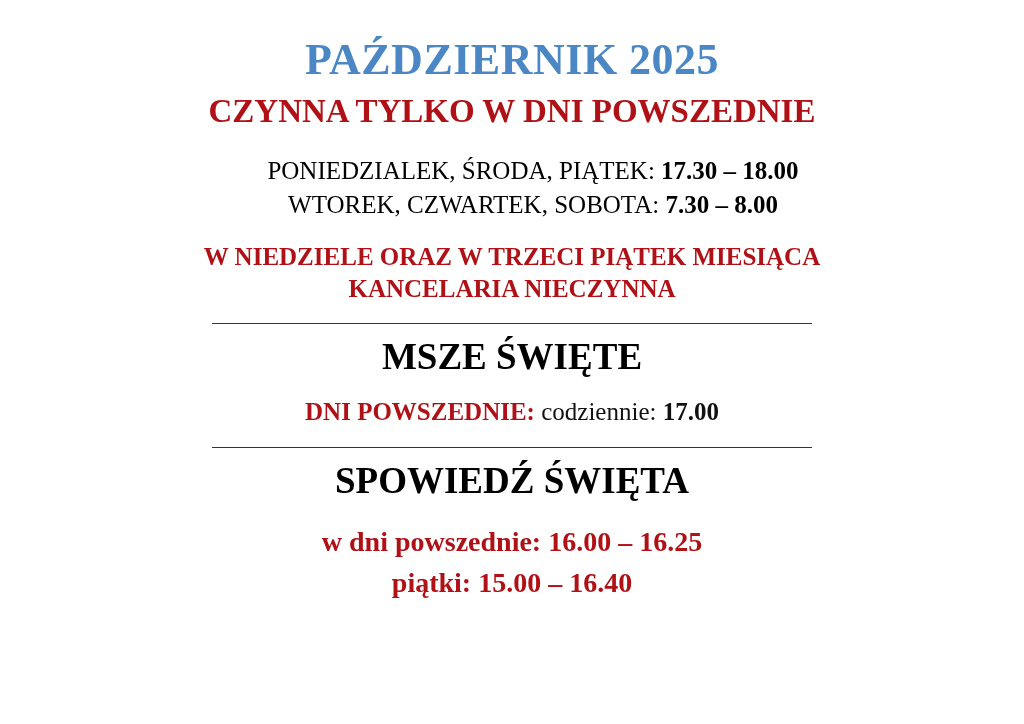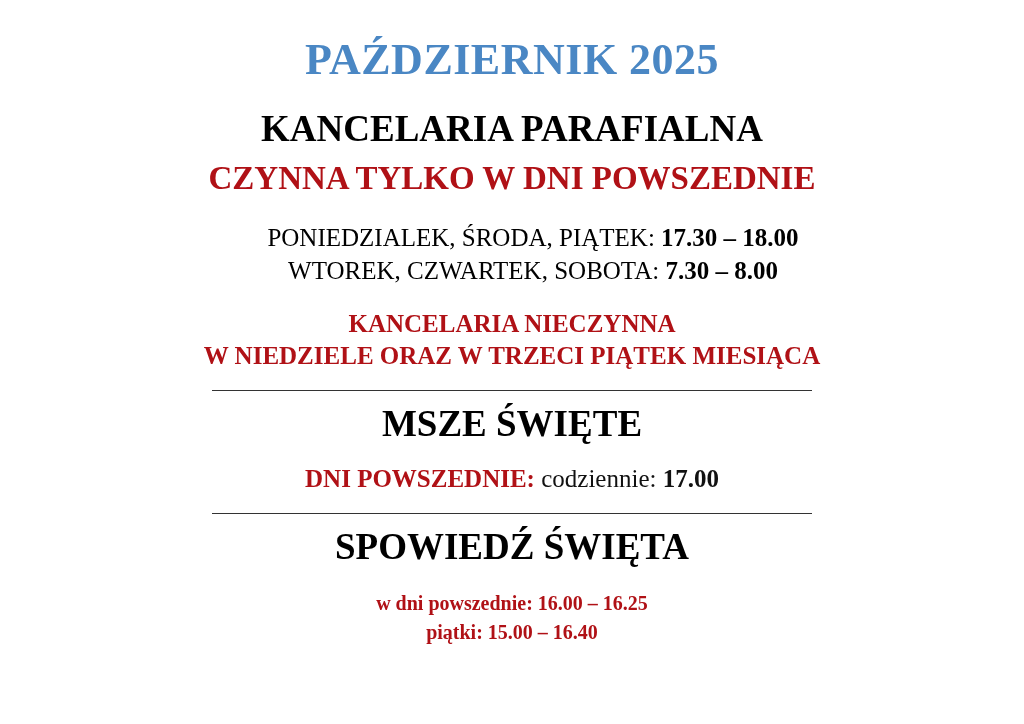--- a/index.html
+++ b/index.html
@@ -94,52 +94,51 @@
     color: #111111;
     font-weight: normal;
   }
   .mass-block .time {
     font-weight: bold;
     color: #111111;
   }
 
   .conf-block {
     margin-top: 20px;
-    font-size: 20px;
+    font-size: 28px;
     font-weight: bold;
     color: #b01116;
     line-height: 1.45;
   }
 </style>
 </head>
 <body>
 
 <div class="page">
 
   <div class="month-title center">
     <span class="mname">PAŹDZIERNIK</span>
     <span class="myear">2025</span>
   </div>
 
-  <div class="office-title center">KANCELARIA PARAFIALNA</div>
 
   <div class="office-sub center">CZYNNA TYLKO W DNI POWSZEDNIE</div>
 
   <div class="hours-block center">
     <div>
       <span class="days">PONIEDZIALEK, ŚRODA, PIĄTEK: </span><span class="time">17.30 – 18.00</span>
     </div>
     <div>
       <span class="days">WTOREK, CZWARTEK, SOBOTA: </span><span class="time">7.30 – 8.00</span>
     </div>
   </div>
 
   <div class="closed-note center">
+    <div>W NIEDZIELE ORAZ W TRZECI PIĄTEK MIESIĄCA</div>
     <div>KANCELARIA NIECZYNNA</div>
-    <div>W NIEDZIELE ORAZ W TRZECI PIĄTEK MIESIĄCA</div>
   </div>
 
   <div class="divider"></div>
 
   <div class="section-title center">MSZE ŚWIĘTE</div>
 
   <div class="mass-block center">
     <div>
       <span class="lbl">DNI POWSZEDNIE:</span><span class="txt"> codziennie: </span><span class="time">17.00</span>
     </div>

